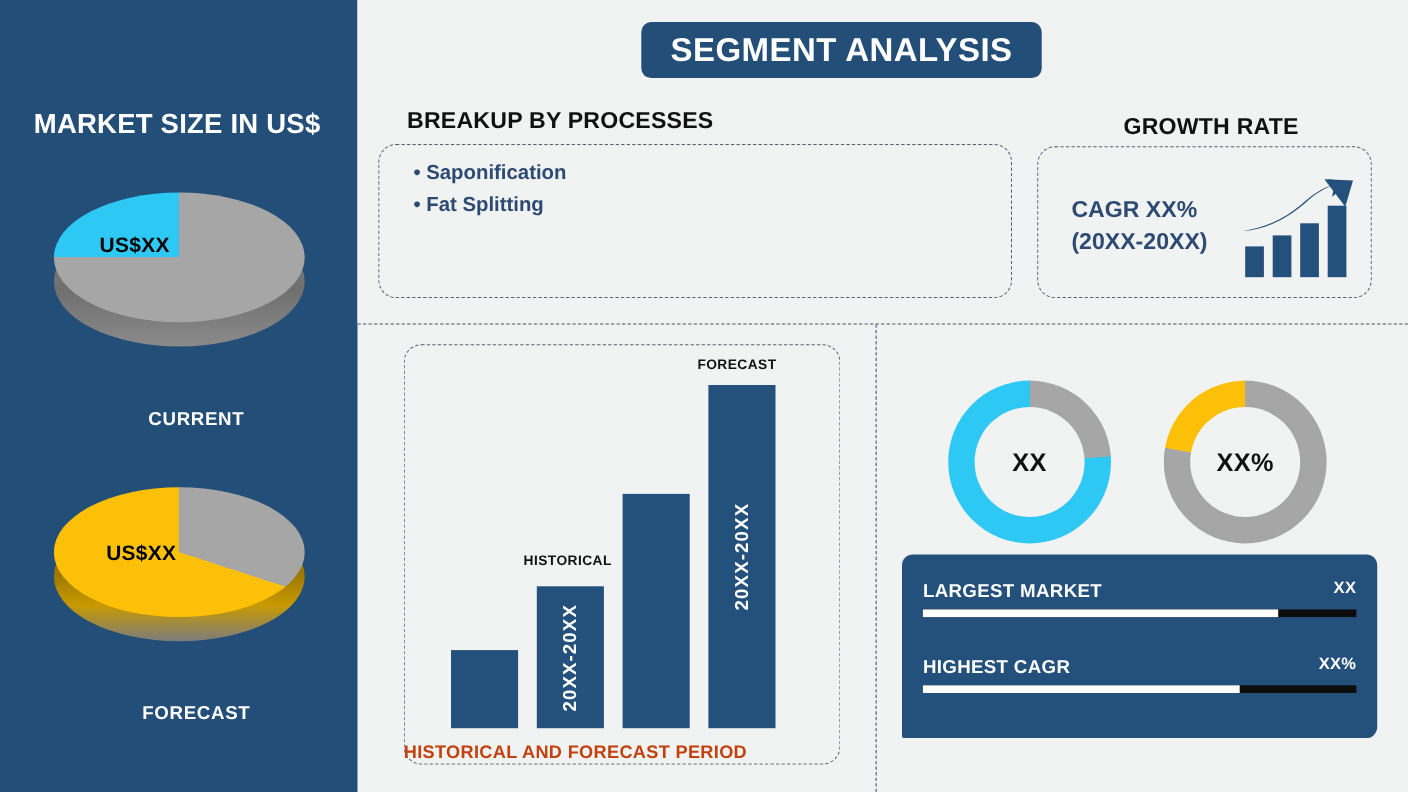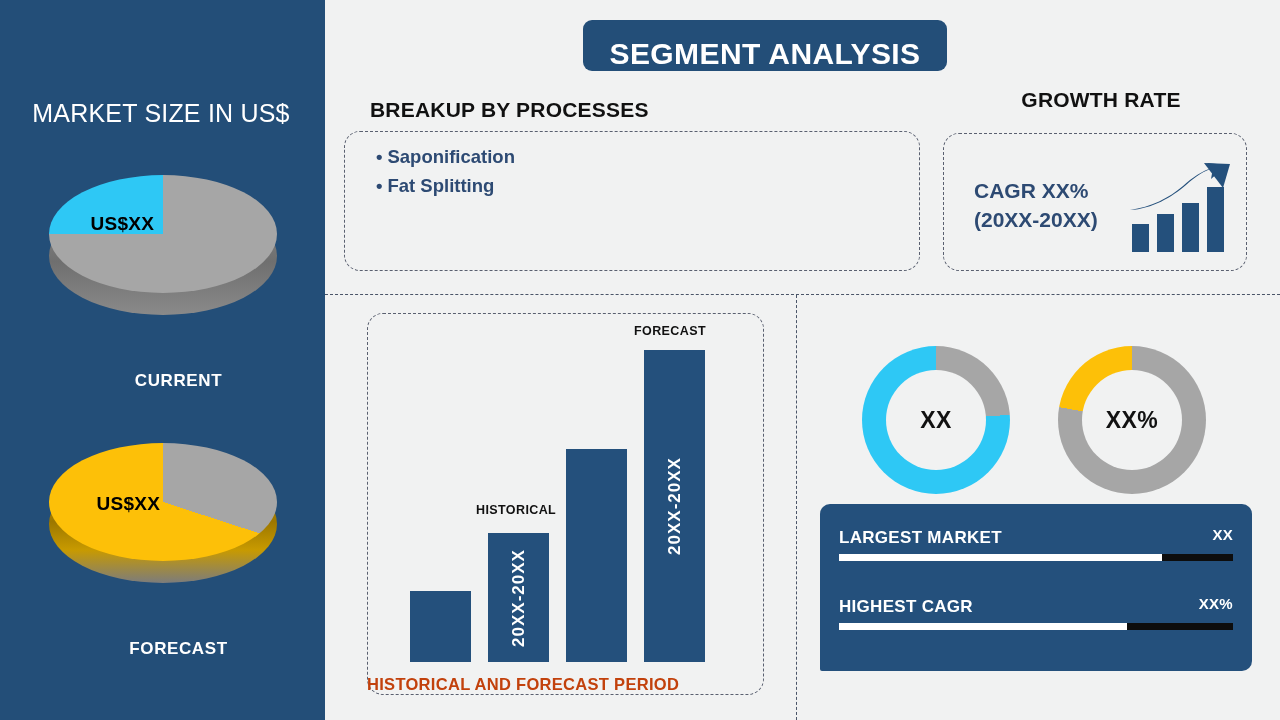--- a/index.html
+++ b/index.html
@@ -15,21 +15,21 @@
 
   
   #sidebar {
     position: absolute; left: 0; top: 0;
     width: 325px; height: 720px;
     background: #234e78;
   }
   #sidebar-title {
     position: absolute; top: 99px; left: 0; width: 322px;
     text-align: center; color: #ffffff;
-    font-size: 25px; font-weight: normal; letter-spacing: .2px;
+    font-size: 25px; font-weight: bold; letter-spacing: .2px;
   }
   .pie-wrap { position: absolute; left: 0; width: 325px; }
   .pie-label {
     width: 325px; text-align: center; color: #ffffff;
     font-size: 17px; font-weight: bold; letter-spacing: .6px; margin-left: 16px;
   }
   .pie3d { position: relative; width: 228px; height: 150px; margin: 0 auto; }
   .pie3d .side {
     position: absolute; left: 0; top: 22px;
     width: 228px; height: 118px; border-radius: 50%;
@@ -45,21 +45,21 @@
 
   
   #header-band {
     position: absolute; left: 325px; top: 0; width: 955px; height: 295px;
     background: #f1f2f2;
   }
   #title-box {
     position: absolute; left: 583px; top: 20px;
     width: 364px; height: 51px;
     background: #234e78; border-radius: 9px;
-    display: flex; align-items: flex-end; justify-content: center;
+    display: flex; align-items: center; justify-content: center;
   }
   #title-text {
     color: #ffffff; font-size: 30px; font-weight: bold; letter-spacing: .4px;
   }
   #logo {
     position: absolute; right: 18px; top: 12px;
     display: flex; align-items: flex-end; height: 42px;
   }
   #logo-mark {
     font-size: 31px; font-weight: bold; letter-spacing: -1.5px;
@@ -76,21 +76,21 @@
     font-size: 7.5px; font-weight: bold; color: #1d3557; line-height: 1.35;
     letter-spacing: .2px; padding-bottom: 3px;
   }
 
   
   .sec-head {
     position: absolute; font-size: 21px; font-weight: bold; color: #111;
     letter-spacing: .2px;
   }
   #breakup-head { left: 370px; top: 98px; }
-  #growth-head  { left: 943px; top: 88px; width: 316px; text-align: center; }
+  #growth-head  { left: 943px; top: 104px; width: 316px; text-align: center; }
 
   
   .dash-panel {
     position: absolute;
     border: 1.4px dashed #5a6070; border-radius: 16px;
     background: #f1f2f2;
   }
   #breakup-panel { left: 344px; top: 131px; width: 576px; height: 140px; }
   #growth-panel  { left: 943px; top: 133px; width: 304px; height: 138px; }
   #bars-panel    { left: 367px; top: 313px; width: 397px; height: 382px; }

